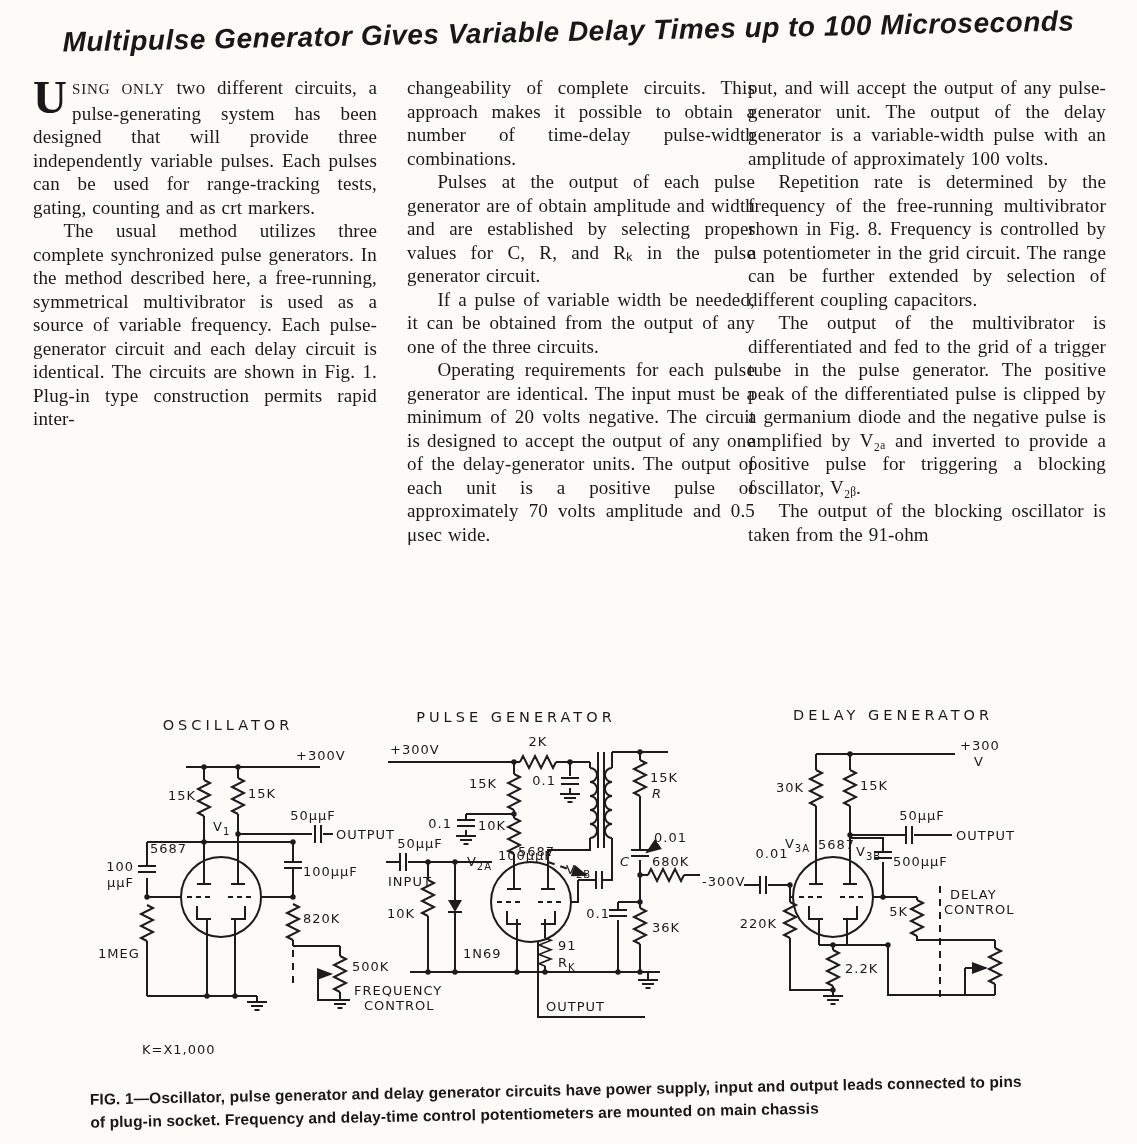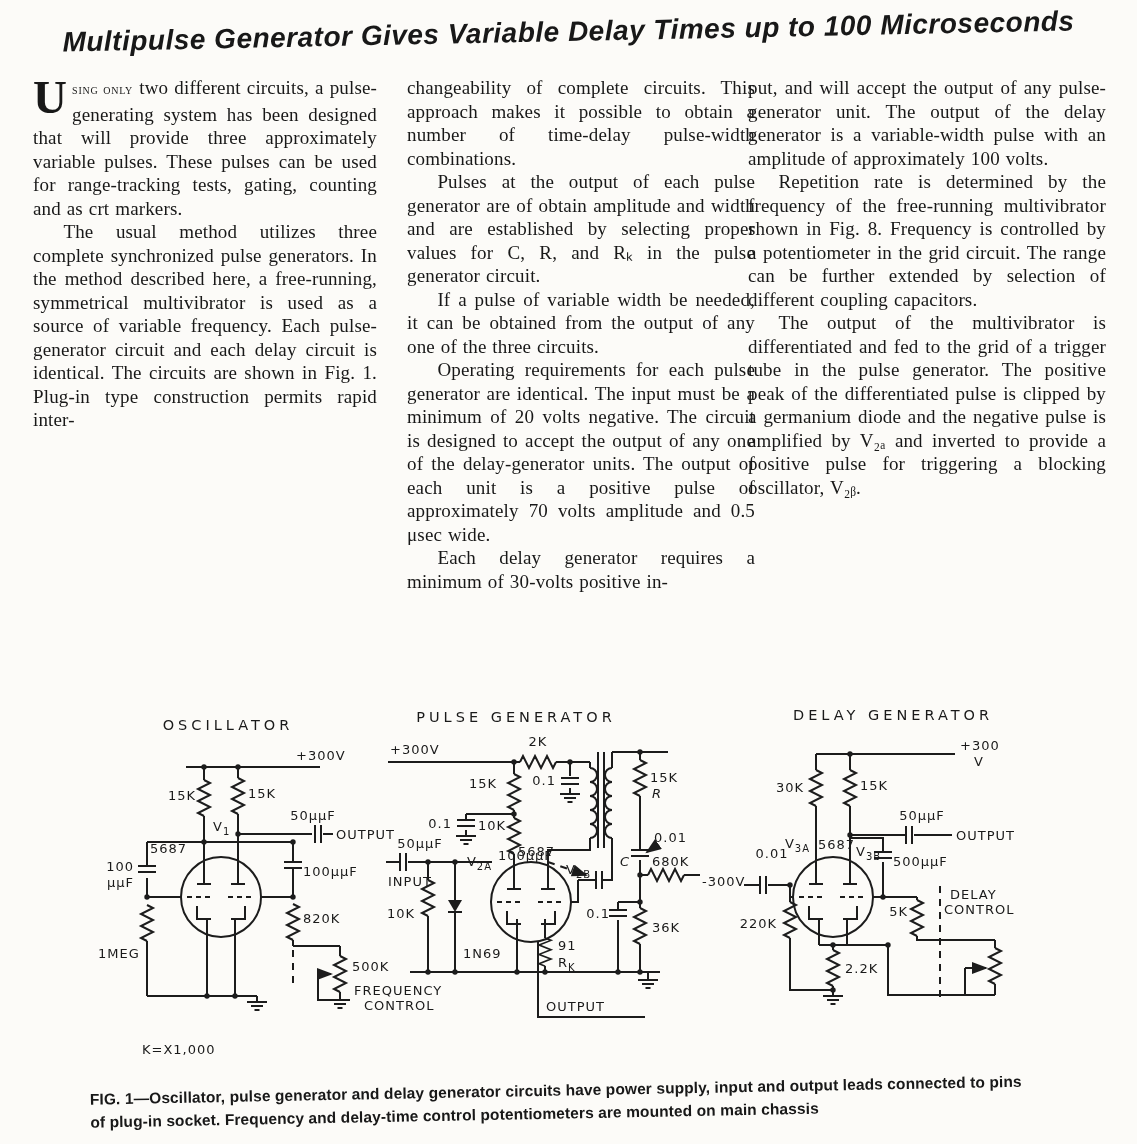--- a/index.html
+++ b/index.html
@@ -9,57 +9,57 @@
          font-family:"Liberation Sans", sans-serif;font-style:italic;font-weight:bold;
          font-size:28px;letter-spacing:.5px;transform:rotate(-1.2deg);}
   .col{position:absolute;top:76px;font-size:19px;line-height:23.5px;text-align:justify;
        letter-spacing:.15px;word-spacing:1px;}
   #col1{left:33px;width:344px;}
   #col2{left:407px;width:348px;}
   #col3{left:748px;width:358px;}
   .col p{margin:0;}
   .col p.ind{text-indent:1.6em;}
   .dropcap{float:left;font-size:47px;line-height:38px;font-weight:bold;padding:2px 5px 0 0;}
-  .smallcaps{font-size:10px;letter-spacing:.8px;margin-top:40px;}
+  .smallcaps{font-size:15px;letter-spacing:.8px;margin-top:40px;}
   #fig{position:absolute;left:0;top:690px;}
   #fig text{fill:#1a1a1a;font-family:"DejaVu Sans", sans-serif;font-size:13px;letter-spacing:1px;}
   #fig text.t1{font-size:14.5px;letter-spacing:4px;}
   #fig path,#fig line,#fig circle.tb{stroke:#1c1c1c;stroke-width:2;fill:none;}
   #fig .dashed{stroke-dasharray:7 6;}
   #fig .griddash{stroke-dasharray:5 4;}
   #fig circle.dot{fill:#1c1c1c;stroke:none;}
   #fig .fillblk{fill:#1c1c1c;stroke:none;}
   #caption{position:absolute;left:90px;top:1078px;width:1005px;
            font-family:"Liberation Sans", sans-serif;font-weight:bold;font-size:15.5px;
            line-height:23px;transform:rotate(-1.1deg);letter-spacing:.1px;}
 </style>
 </head>
 <body>
 
 <div id="page">
 
   <div id="title">Multipulse Generator Gives Variable Delay Times up to 100 Microseconds</div>
 
   <div id="col1" class="col">
-    <p><span class="dropcap">U</span><span class="smallcaps">SING ONLY</span><span> two different circuits, a pulse-generating system has been designed that will provide three approximately variable pulses. These pulses can be used for range-tracking tests, gating, counting and as crt markers.</span></p>
+    <p><span class="dropcap">U</span><span class="smallcaps">SING ONLY</span><span> two different circuits, a pulse-generating system has been designed that will provide three independently variable pulses. Each pulses can be used for range-tracking tests, gating, counting and as crt markers.</span></p>
     <p class="ind">The usual method utilizes three complete synchronized pulse generators. In the method described here, a free-running, symmetrical multivibrator is used as a source of variable frequency. Each pulse-generator circuit and each delay circuit is identical. The circuits are shown in Fig. 1. Plug-in type construction permits rapid inter-</p>
   </div>
 
   <div id="col2" class="col">
     <p>changeability of complete circuits. This approach makes it possible to obtain a number of time-delay pulse-width combinations.</p>
     <p class="ind">Pulses at the output of each pulse generator are of obtain amplitude and width and are established by selecting proper values for C, R, and Rₖ in the pulse generator circuit.</p>
     <p class="ind">If a pulse of variable width be needed, it can be obtained from the output of any one of the three circuits.</p>
     <p class="ind">Operating requirements for each pulse generator are identical. The input must be a minimum of 20 volts negative. The circuit is designed to accept the output of any one of the delay-generator units. The output of each unit is a positive pulse of approximately 70 volts amplitude and 0.5 μsec wide.</p>
-    <p class="ind">Each delay generator requires a minimum of 30-volts positive in-</p>
   </div>
 
   <div id="col3" class="col">
     <p>put, and will accept the output of any pulse-generator unit. The output of the delay generator is a variable-width pulse with an amplitude of approximately 100 volts.</p>
     <p class="ind">Repetition rate is determined by the frequency of the free-running multivibrator shown in Fig. 8. Frequency is controlled by a potentiometer in the grid circuit. The range can be further extended by selection of different coupling capacitors.</p>
     <p class="ind">The output of the multivibrator is differentiated and fed to the grid of a trigger tube in the pulse generator. The positive peak of the differentiated pulse is clipped by a germanium diode and the negative pulse is amplified by V₂ₐ and inverted to provide a positive pulse for triggering a blocking oscillator, V₂ᵦ.</p>
+    <p class="ind">The output of the blocking oscillator is taken from the 91-ohm</p>
   </div>
 
   <svg id="fig" width="1137" height="380" viewBox="0 0 1137 380">
     <defs>
       <path id="rv" d="M0,0 L6,3 L-6,9 L6,15 L-6,21 L6,27 L-6,33 L0,36"></path>
       <path id="rh" d="M0,0 L3,-6 L9,6 L15,-6 L21,6 L27,-6 L33,6 L36,0"></path>
       <g id="capv">
           <path d="M-9,0 H9 M-9,6 H9"></path>
         </g>
       <g id="caph">

